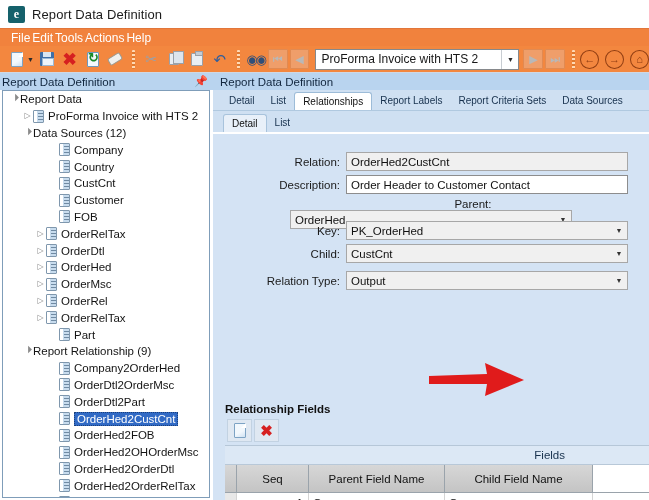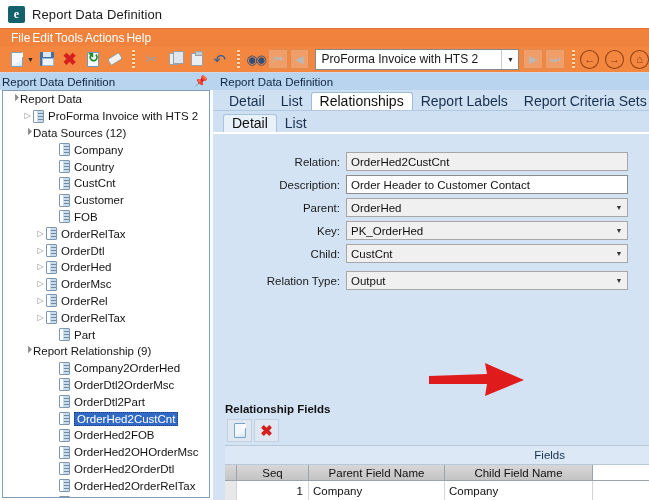--- a/index.html
+++ b/index.html
@@ -230,21 +230,21 @@
     width: 436px; height: 410px;
     background: #cfe0f2;
   }
   .tabstrip {
     position: absolute; left: 0; top: 0; width: 436px; height: 20px;
     background: #cfe0f2;
     display: flex; align-items: flex-end;
     padding-left: 8px; gap: 0;
   }
   .tab {
-    font-size: 14px; color: #16304d;
+    font-size: 10px; color: #16304d;
     padding: 2px 8px 3px 8px; height: 18px;
     display: flex; align-items: center;
     white-space: nowrap;
   }
   .tab.active {
     background: #ffffff;
     border: 1px solid #9dbcd8; border-bottom: none;
     border-radius: 3px 3px 0 0;
     font-weight: normal; color:#101010;
   }
@@ -327,21 +327,21 @@
     border-top: 1px solid #b6c7d8;
   }
   .grid-band {
     height: 19px; background: #dce8f5;
     border-bottom: 1px solid #b8c8d8;
     display: flex; align-items: center; justify-content: flex-end;
     padding-right: 84px;
     font-size: 11.5px; color: #17314d;
   }
   .grid-head {
-    height: 16px; display: flex;
+    height: 28px; display: flex;
     background: #cccccc;
     border-bottom: 1px solid #9aa3ab;
     text-align: center;
   }
   .gh {
     border-right: 1px solid #9aa3ab;
     font-size: 11.5px; color: #111111;
     display: flex; align-items: center; justify-content: center;
     background: linear-gradient(to bottom,#d7d7d7,#c4c4c4);
   }
@@ -610,21 +610,21 @@
           <div class="form-field">
             <span class="val">OrderHed2CustCnt</span>
           </div>
         </div>
         <div class="form-row" style="top: 41px;">
           <div class="form-label">Description:</div>
           <div class="form-field editable">
             <span class="val">Order Header to Customer Contact</span>
           </div>
         </div>
-        <div class="form-row" style="top: 64px;">
+        <div class="form-row" style="top: 64px; flex-direction: column;">
           <div class="form-label">Parent:</div>
           <div class="form-field combo">
             <span class="val">OrderHed</span>
             <span class="drop">▼</span>
           </div>
         </div>
         <div class="form-row" style="top: 87px;">
           <div class="form-label">Key:</div>
           <div class="form-field combo">
             <span class="val">PK_OrderHed</span>

